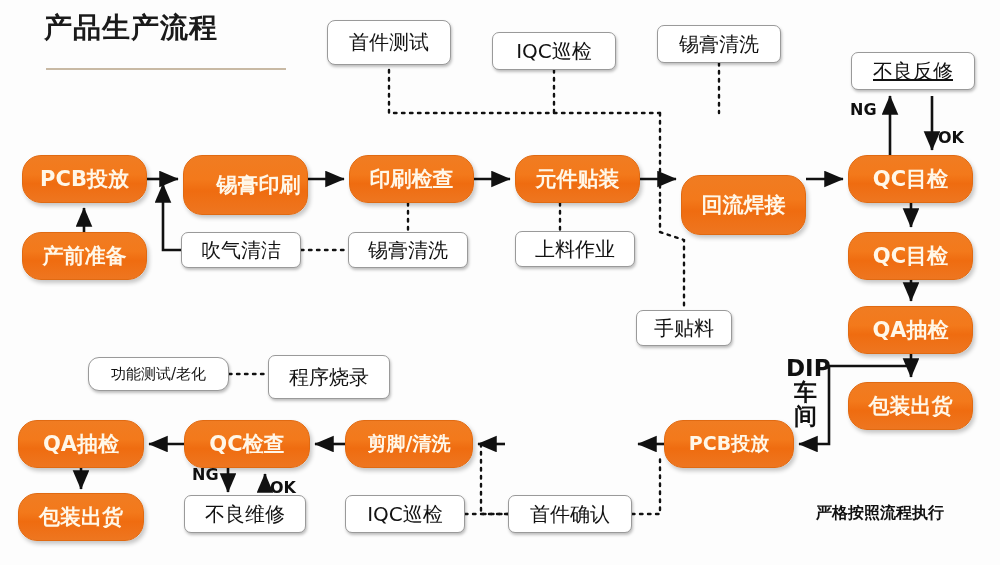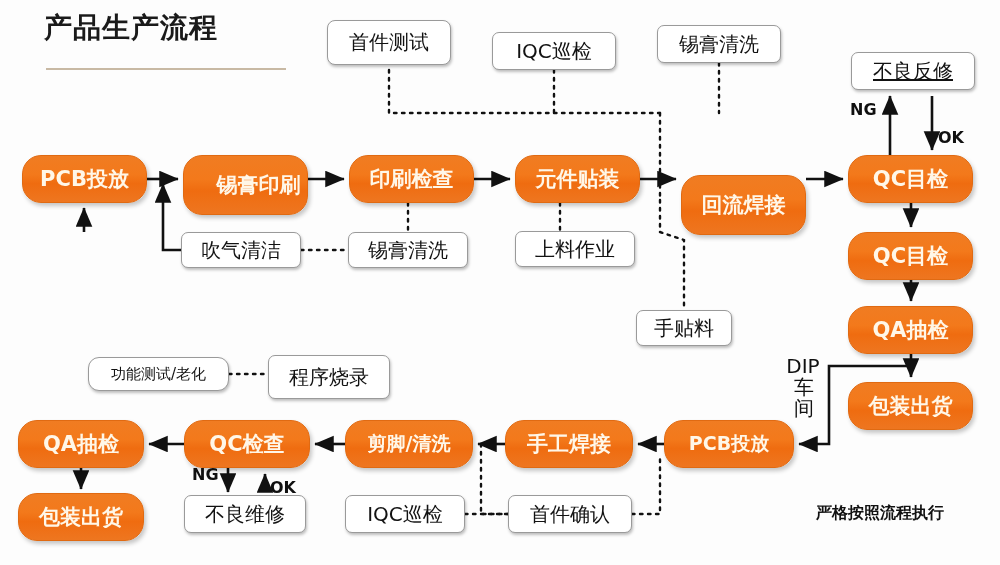--- a/index.html
+++ b/index.html
@@ -92,26 +92,27 @@
     position: absolute;
     font-size: 16px;
     font-weight: bold;
     color: #101010;
     z-index: 6;
     white-space: nowrap;
     text-align: center;
   }
   .vlabel {
     position: absolute;
-    font-size: 20px;
+    font-size: 23px;
     color: #101010;
     z-index: 6;
     width: 18px;
     line-height: 1.05;
     text-align: center;
+    font-weight: bold;
   }
   #footer-note {
     position: absolute;
     left: 816px;
     top: 503px;
     font-size: 16px;
     font-weight: bold;
     color: #111;
     white-space: nowrap;
     z-index: 6;
@@ -185,30 +186,30 @@
       <path d="M229,374 L268,374"></path>
 
       <path d="M481,444 L481,514 L508,514"></path>
       <path d="M465,514 L508,514"></path>
 
       <path d="M632,514 L660,514 L660,455"></path>
     </g>
   </svg>
 
   <div class="obox" style="left:22px;top:155px;width:125px;height:48px;">PCB投放</div>
+  <div class="obox" style="left:22px;top:232px;width:125px;height:48px;">产前准备</div>
   <div class="obox" style="left:183px;top:155px;width:125px;height:60px;padding-left:26px;">锡膏印刷</div>
   <div class="obox" style="left:349px;top:155px;width:125px;height:48px;">印刷检查</div>
   <div class="obox" style="left:515px;top:155px;width:125px;height:48px;">元件贴装</div>
   <div class="obox" style="left:681px;top:159px;width:125px;height:60px;margin-top:16px;">回流焊接</div>
   <div class="obox" style="left:848px;top:155px;width:125px;height:48px;">QC目检</div>
   <div class="obox" style="left:848px;top:232px;width:125px;height:48px;">QC目检</div>
   <div class="obox" style="left:848px;top:306px;width:125px;height:48px;">QA抽检</div>
   <div class="obox" style="left:848px;top:382px;width:125px;height:48px;">包装出货</div>
   <div class="obox small" style="left:664px;top:420px;width:130px;height:48px;">PCB投放</div>
-  <div class="obox" style="left:505px;top:420px;width:128px;height:48px;">手工焊接</div>
   <div class="obox" style="left:184px;top:420px;width:126px;height:48px;">QC检查</div>
   <div class="obox small" style="left:345px;top:420px;width:128px;height:48px;">剪脚/清洗</div>
   <div class="obox" style="left:18px;top:420px;width:126px;height:48px;">QA抽检</div>
   <div class="obox" style="left:18px;top:493px;width:126px;height:48px;">包装出货</div>
 
   <div class="wbox" style="left:327px;top:20px;width:124px;height:45px;border-radius:8px;">首件测试</div>
   <div class="wbox" style="left:492px;top:32px;width:124px;height:38px;">IQC巡检</div>
   <div class="wbox" style="left:657px;top:25px;width:124px;height:38px;">锡膏清洗</div>
   <div class="wbox" style="left:851px;top:52px;width:124px;height:38px;text-decoration:underline;">不良反修</div>
   <div class="wbox" style="left:181px;top:232px;width:120px;height:36px;">吹气清洁</div>

